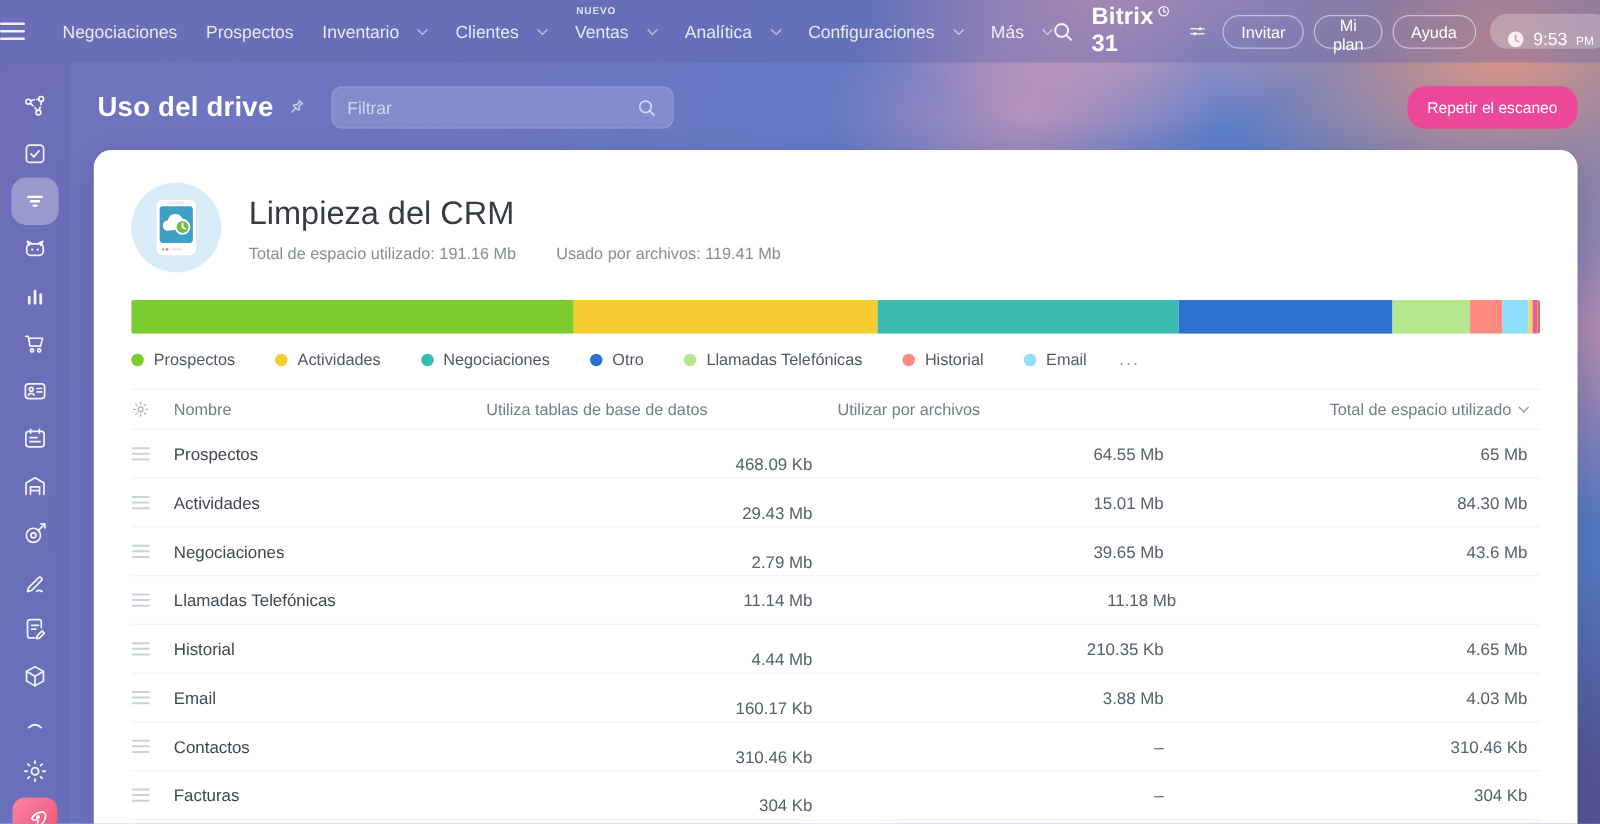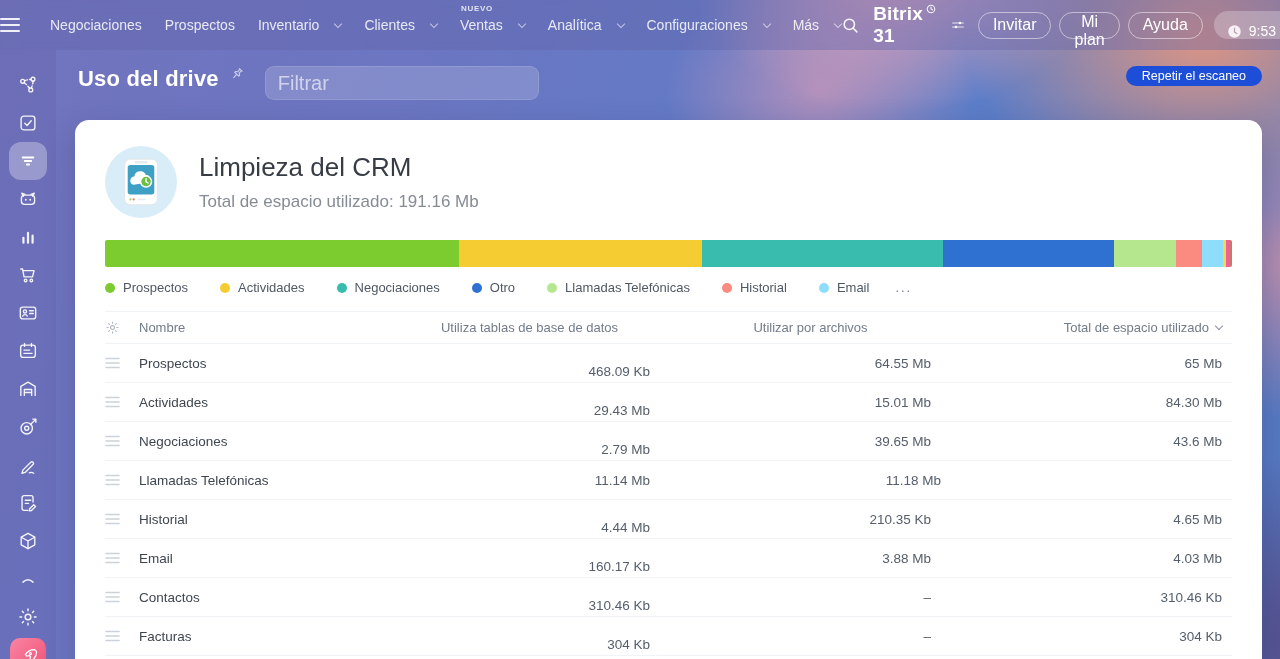--- a/index.html
+++ b/index.html
@@ -25,66 +25,66 @@
   .nav-badge { position:absolute; top:-13px; left:1px; font-size:8px; font-weight:700;
     letter-spacing:.7px; color:rgba(255,255,255,.8); }
   .caret { width:6px; height:6px; border-right:1.4px solid rgba(255,255,255,.6);
     border-bottom:1.4px solid rgba(255,255,255,.6); transform:rotate(45deg); margin-top:-3px; }
   .top-right { margin-left:auto; display:flex; align-items:center; gap:11px; padding-right:13px; }
   .logo { display:flex; align-items:flex-start; gap:3px; color:#fff; font-size:19px; font-weight:700;
     letter-spacing:.2px; margin:0 2px; }
   .logo sup { margin-top:1px; }
   .pills { display:flex; gap:8px; }
   .pill { height:27px; padding:0 14px; border-radius:14px; border:1px solid rgba(255,255,255,.5);
-    background:transparent; color:#fff; font-size:16px; font-family:inherit; cursor:pointer; }
+    background:transparent; color:#fff; font-size:13px; font-family:inherit; cursor:pointer; }
   .time-pill { display:flex; align-items:flex-end; gap:7px; height:28px; padding:0 13px; border-radius:14px;
     background:rgba(255,255,255,.25); color:#fff; cursor:pointer; }
   .time-pill .t { font-size:14px; }
   .time-pill .p { font-size:9.5px; margin-top:2px; }
   
   .sidebar { position:absolute; top:50px; left:0; bottom:0; width:56px; display:flex; flex-direction:column;
     align-items:center; padding-top:16px; background:rgba(82,80,150,.14); }
   .side-item { width:38px; height:38px; flex:0 0 38px; display:flex; align-items:center; justify-content:center;
     border-radius:12px; cursor:pointer; }
   .side-item.active { background:rgba(255,255,255,.3); }
   .side-item.rocket { background:linear-gradient(135deg,#fa85a4,#ef4f72); width:36px; height:36px;
     flex-basis:36px; border-radius:10px; margin-top:2px; }
   
-  .page-head { position:absolute; top:66px; left:56px; right:0; height:70px; display:flex; }
+  .page-head { position:absolute; top:51px; left:56px; right:0; height:70px; display:flex; align-items:center; }
   .page-title { margin-left:22px; color:#fff; font-size:22px; font-weight:700; letter-spacing:.2px; }
   .pin-btn { margin-left:10px; cursor:pointer; display:flex; }
   .filter { margin-left:20px; width:274px; height:34px; border-radius:9px; background:rgba(255,255,255,.16);
     border:1px solid rgba(255,255,255,.13); display:flex; align-items:center; padding:0 12px; }
-  .filter input { flex:1; background:transparent; border:none; outline:none; color:#fff; font-size:20px; font-family:inherit; }
+  .filter input { flex:1; background:transparent; border:none; outline:none; color:#fff; font-size:14px; font-family:inherit; }
   .filter input::placeholder { color:rgba(255,255,255,.62); }
-  .rescan { margin-left:auto; margin-right:18px; height:20px; padding:0 16px; border:none; border-radius:14px;
-    background:#1d4ed8; color:#fff; font-size:12.5px; font-family:inherit; cursor:pointer; }
+  .rescan { margin-left:auto; margin-right:18px; height:34px; padding:0 16px; border:none; border-radius:14px;
+    background:#ec4899; color:#fff; font-size:12.5px; font-family:inherit; cursor:pointer; }
   
   .card { position:absolute; left:75px; top:120px; width:1187px; height:580px; background:#fff;
     border-radius:14px; box-shadow:0 10px 30px rgba(35,45,95,.25); }
   .card-head { display:flex; align-items:center; padding:26px 30px 0 30px; }
   .drive-badge { width:72px; height:72px; border-radius:50%; background:#d8edf8; display:flex;
     align-items:center; justify-content:center; flex:0 0 72px; }
   .card-head-text { margin-left:22px; }
   .card-title { font-size:26px; font-weight:400; color:#363b44; }
-  .card-sub { display:flex; gap:32px; margin-top:9px; font-size:17px; color:#868c95; }
+  .card-sub { display:flex; gap:32px; margin-top:9px; font-size:13px; color:#868c95; }
   
   .usage-bar { display:flex; height:27px; margin:22px 30px 0 30px; border-radius:2px; overflow:hidden; }
   .seg { height:100%; }
   .legend-row { display:flex; align-items:center; margin:13px 30px 0 30px; }
   .legend { display:flex; align-items:center; gap:32px; }
   .legend-item { display:flex; align-items:center; gap:8px; font-size:13px; color:#4f5864; }
   .dot { width:10px; height:10px; border-radius:50%; flex:0 0 10px; }
   .legend-more { margin-left:26px; color:#7b828c; font-size:13px; letter-spacing:2px; }
   
   .grid { margin:16px 30px 0 30px; }
   .thead, .trow { display:grid; grid-template-columns:34px 250px 1fr 1fr 1fr; align-items:center; }
   .thead { height:33px; border-top:1px solid #f0f3f6; border-bottom:1px solid #f0f3f6;
     color:#737c8a; font-size:13px; }
-  .h-db, .h-files { text-align:center; }
+  .h-db, .h-files { }
   .h-total { text-align:right; padding-right:10px; display:flex; justify-content:flex-end; align-items:center; gap:7px; }
   .sort-caret { width:6px; height:6px; border-right:1.4px solid #8a93a0; border-bottom:1.4px solid #8a93a0;
     transform:rotate(45deg); margin-top:-4px; }
   .trow { height:39px; border-bottom:1px solid #f1f4f7; }
   .c-name { color:#3f4650; font-size:13.5px; }
   .c-db, .c-files, .c-total { text-align:right; color:#555e6a; font-size:13.5px; }
   .c-db { padding-right:20px;margin-top:16px; } .c-files { padding-right:20px; } .c-total { padding-right:10px; }
   .handle { display:flex; cursor:grab; }
   .gear-cell { display:flex; cursor:pointer; }
   svg { display:block; }
@@ -325,20 +325,21 @@
         <path d="M29.5 24.4v3.4l2.3 1.3" stroke="#ffffff" stroke-width="1.5" fill="none" stroke-linecap="round"></path>
         <circle cx="12.5" cy="47" r="1.2" fill="#9fd468"></circle>
         <circle cx="16" cy="47" r="1.2" fill="#f2766b"></circle>
         <rect x="20" y="46.2" width="9" height="1.8" rx=".9" fill="#e6ebef"></rect>
       </svg>
     </div>
     <div class="card-head-text">
       <h2 class="card-title">Limpieza del CRM</h2>
       <div class="card-sub">
         <span>Total de espacio utilizado: 191.16 Mb</span>
+        <span>Usado por archivos: 119.41 Mb</span>
       </div>
     </div>
   </div>
 
   <div class="usage-bar">
 
       <span class="seg" style="width: 31.4%; background: rgb(124, 203, 47);"></span>
 
       <span class="seg" style="width: 21.6%; background: rgb(245, 205, 50);"></span>
 

